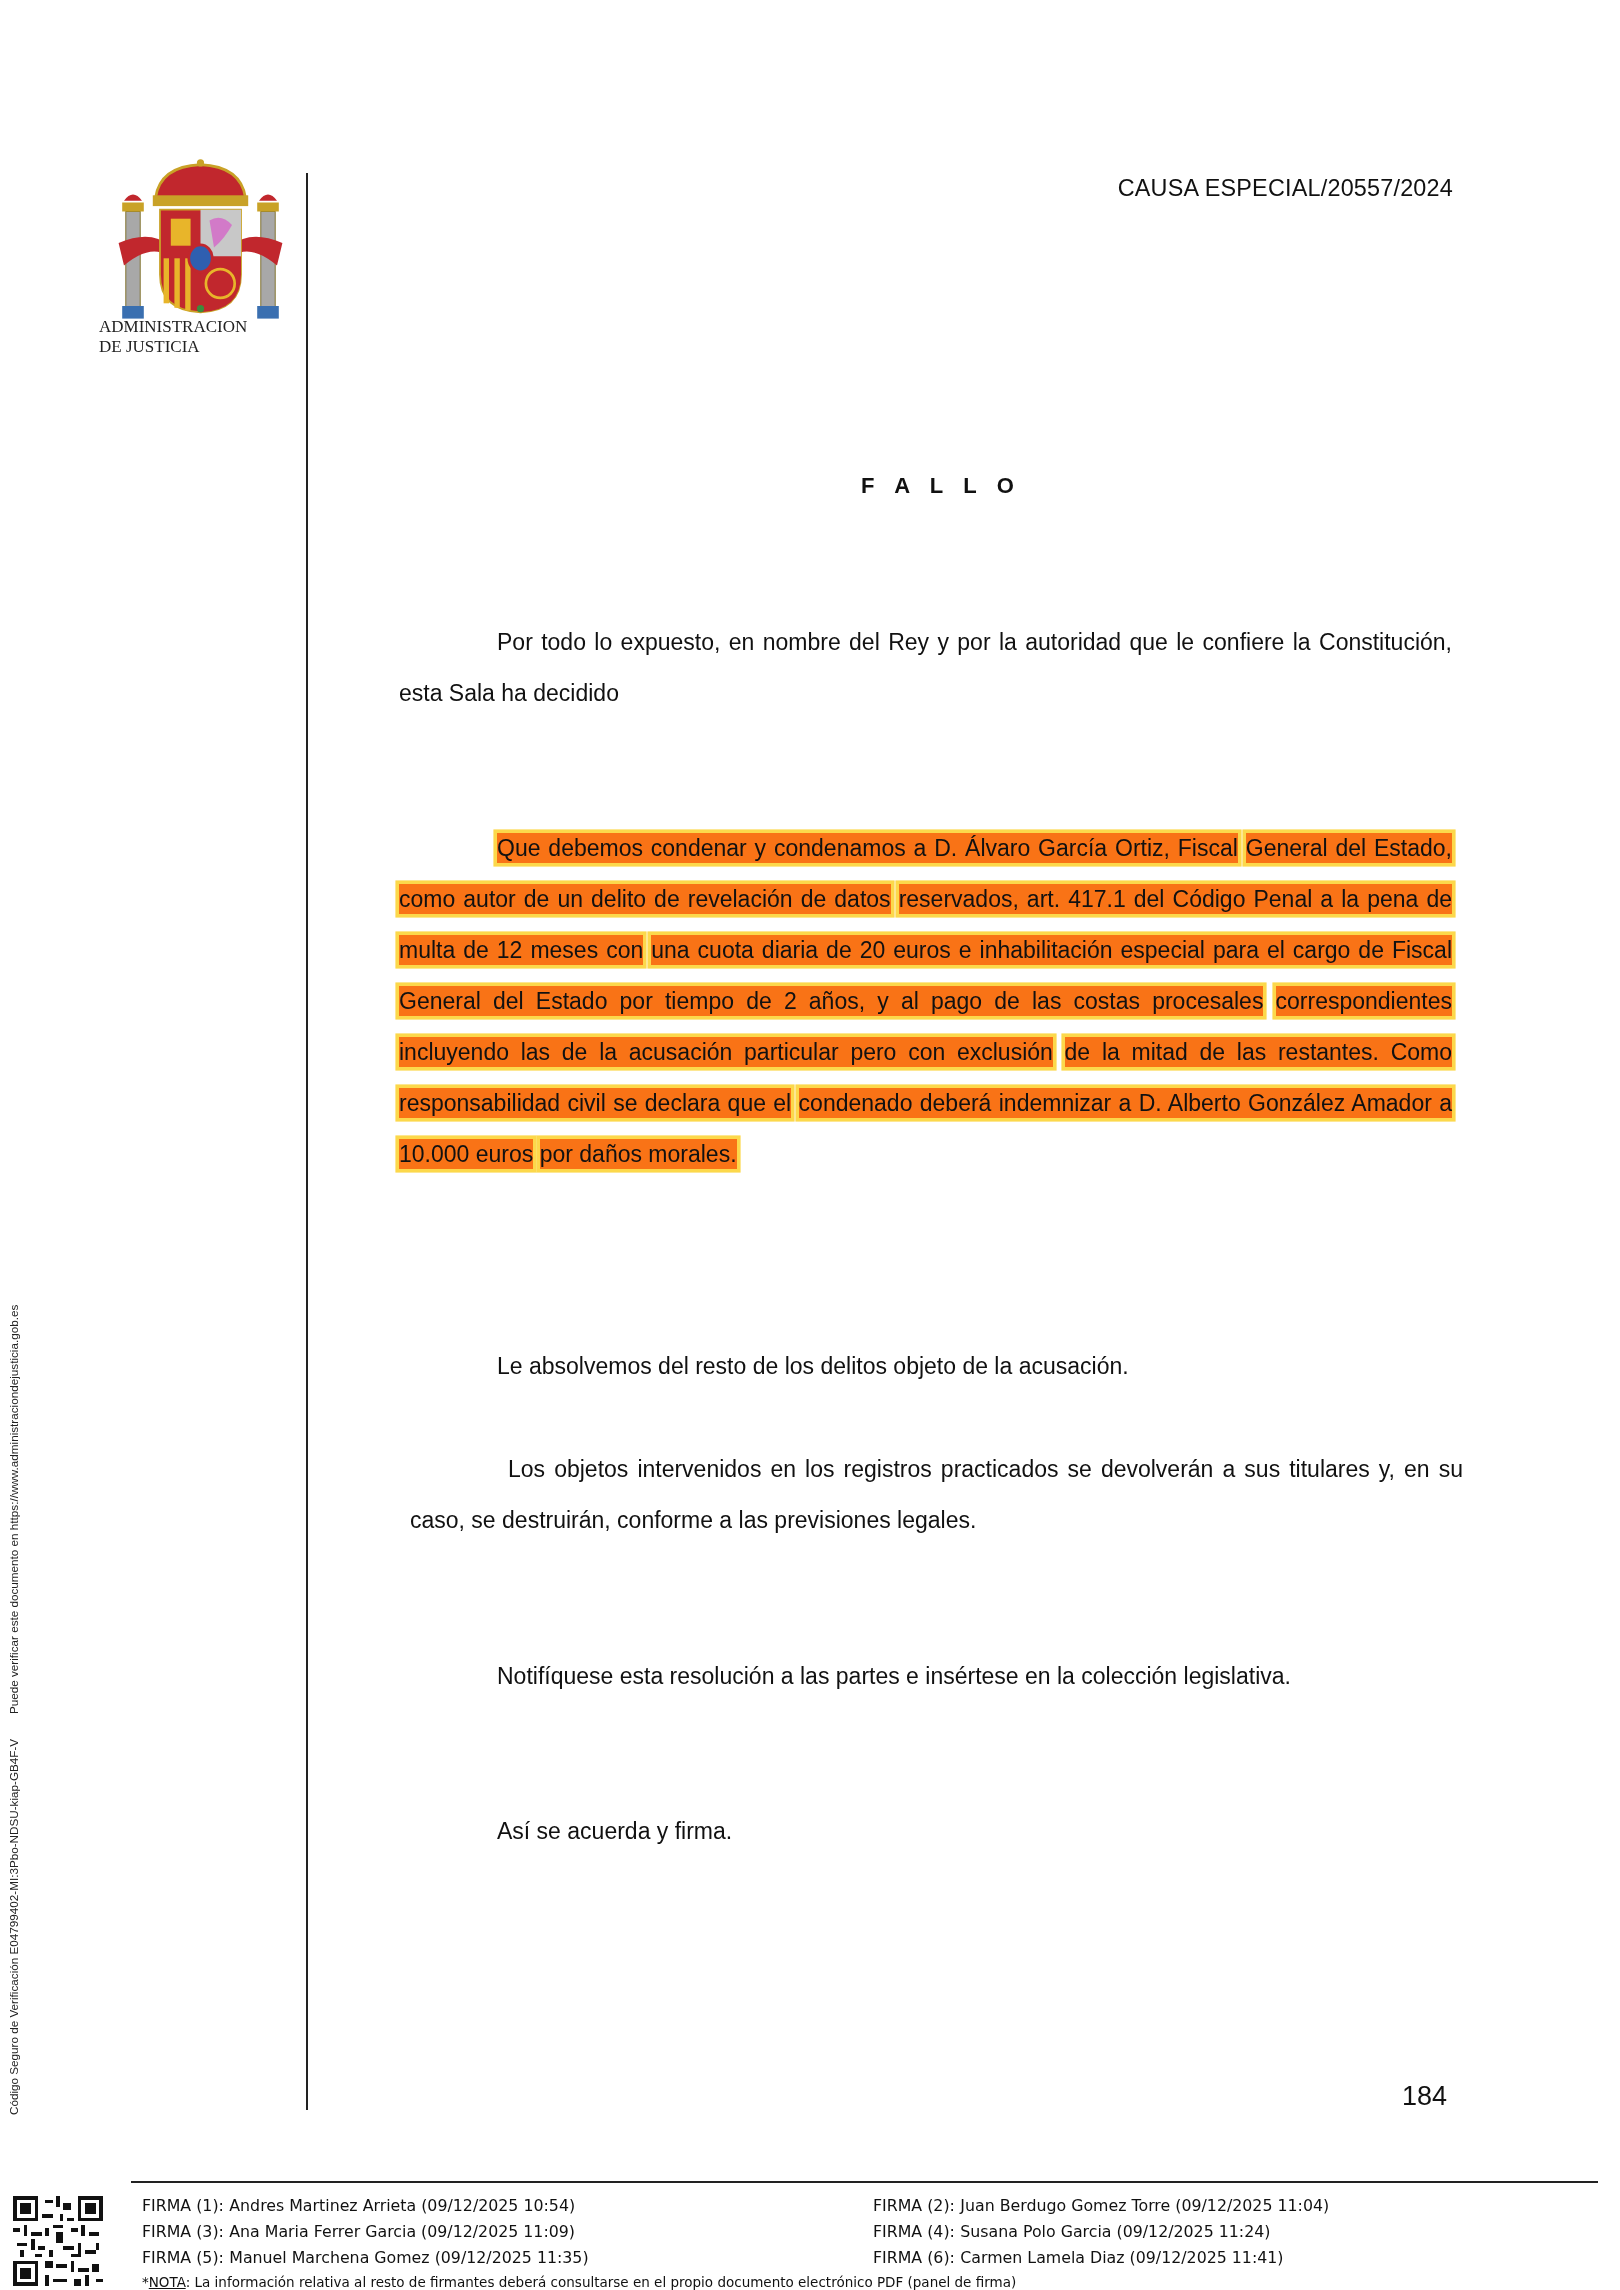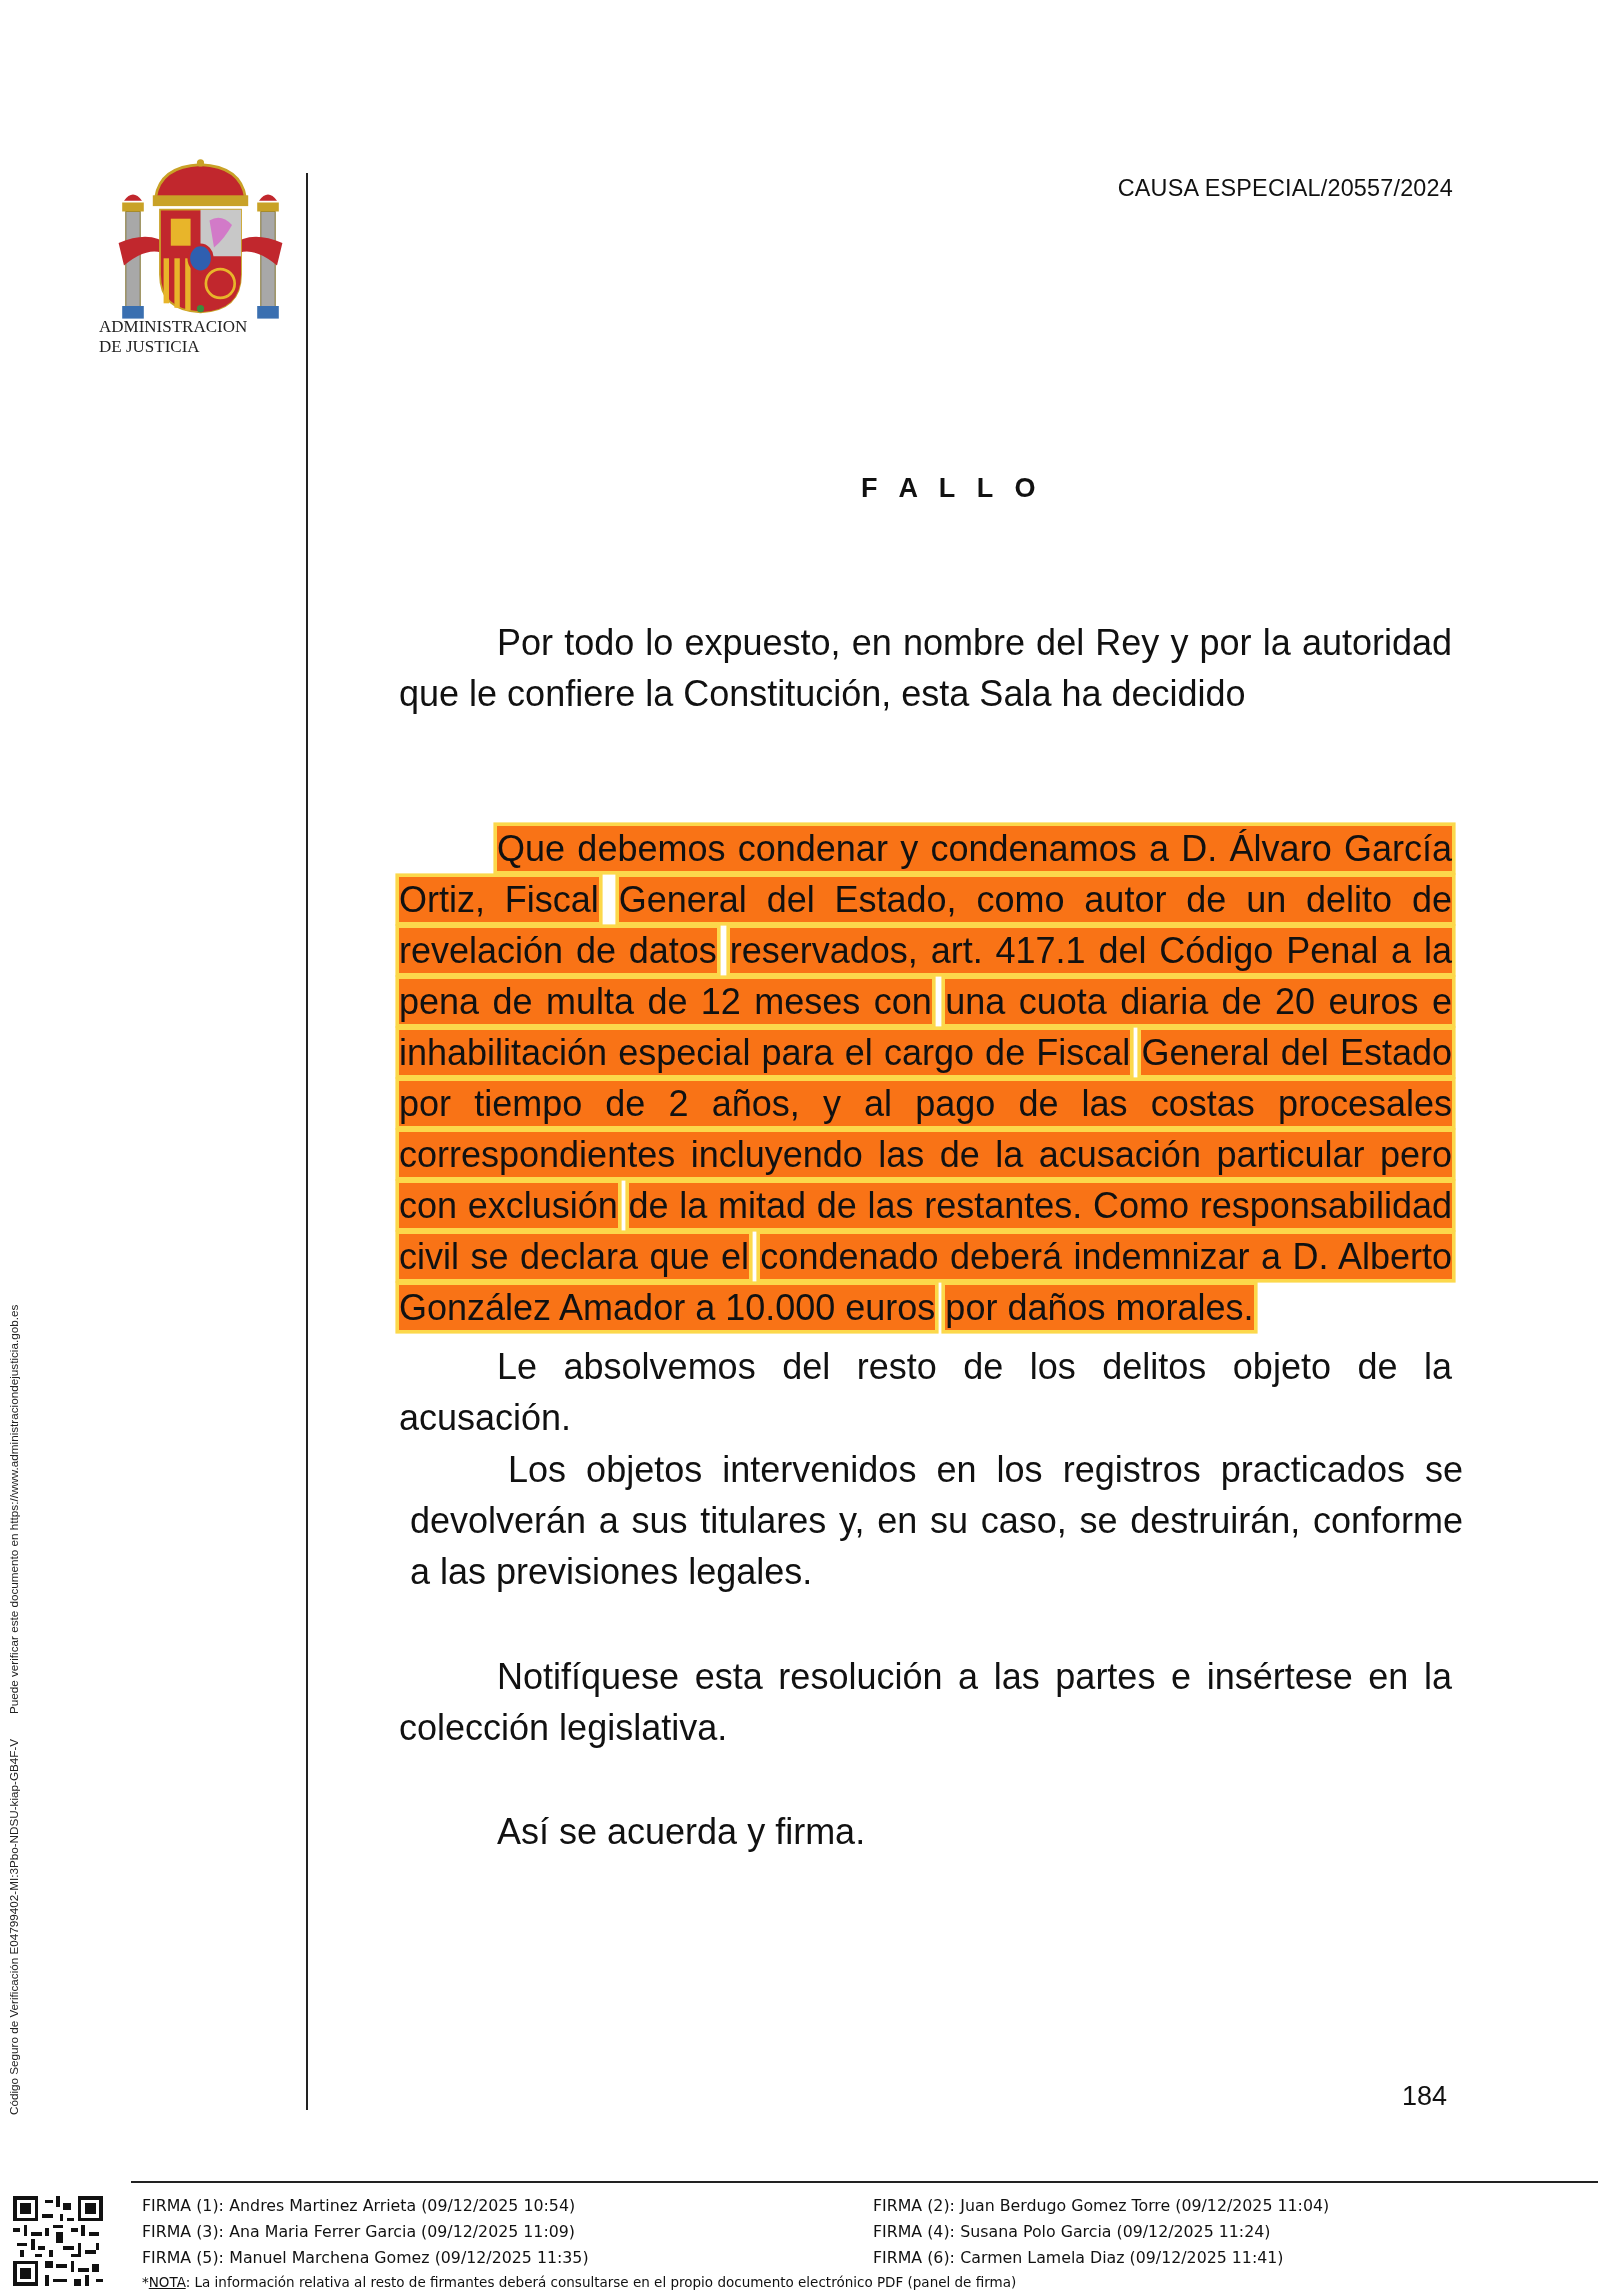--- a/index.html
+++ b/index.html
@@ -7,24 +7,24 @@
          font-family: "Liberation Sans", sans-serif; color: #111; }
   .abs { position: absolute; }
 
   
   .logo { left: 115px; top: 135px; width: 171px; height: 225px; }
   .logo-caption { left: 99px; top: 317px; width: 198px; text-align: left;
                   font-family: "Liberation Serif", serif; font-size: 17px; line-height: 20px; color: #222; }
   .vline { left: 306px; top: 173px; width: 1.8px; height: 1937px; background: #222; }
   .case-ref { right: 167px; top: 175px; font-size: 23.4px; letter-spacing: 0.2px; }
 
-  .title { left: 861px; top: 473px; font-size: 27px; font-weight: bold; letter-spacing: 7.2px; }
-
-  
-  .body { left: 399px; width: 1053px; font-size: 36px; line-height: 51px; }
+  .title { left: 861px; top: 473px; font-size: 22px; font-weight: bold; letter-spacing: 7.2px; }
+
+  
+  .body { left: 399px; width: 1053px; font-size: 23px; line-height: 51px; }
   .para { margin: 0; text-align: justify; text-align-last: left; }
   .indent { text-indent: 98px; }
   .hl .line { background: #f97316; box-shadow: 0 0 0 3.6px #fcd84b; -webkit-box-decoration-break: clone; box-decoration-break: clone; padding: 1.8px 0; }
 
   .p1 { top: 617px; }
   .p2 { top: 823px; }
   .p3 { top: 1341px; }
   .p4 { top: 1444px; margin-left: 11px; }
   .p5 { top: 1651px; }
   .p6 { top: 1806px; }

